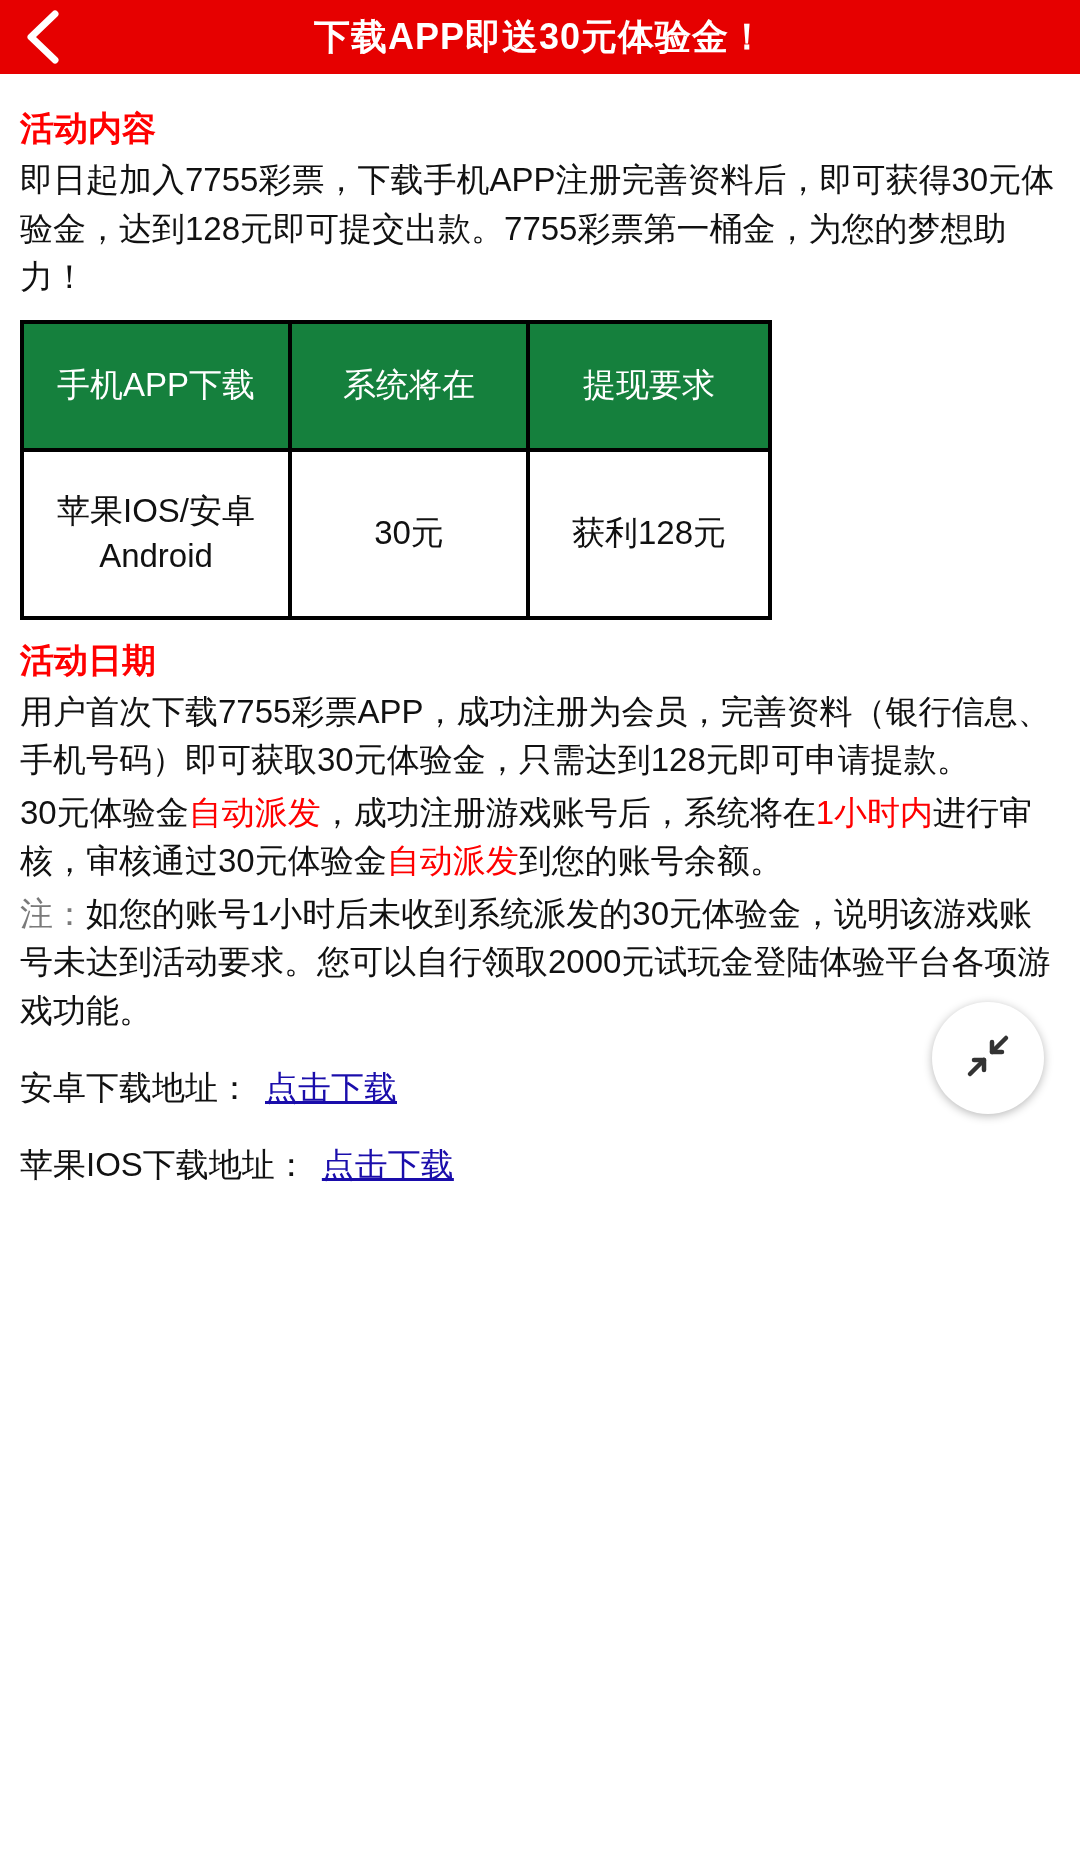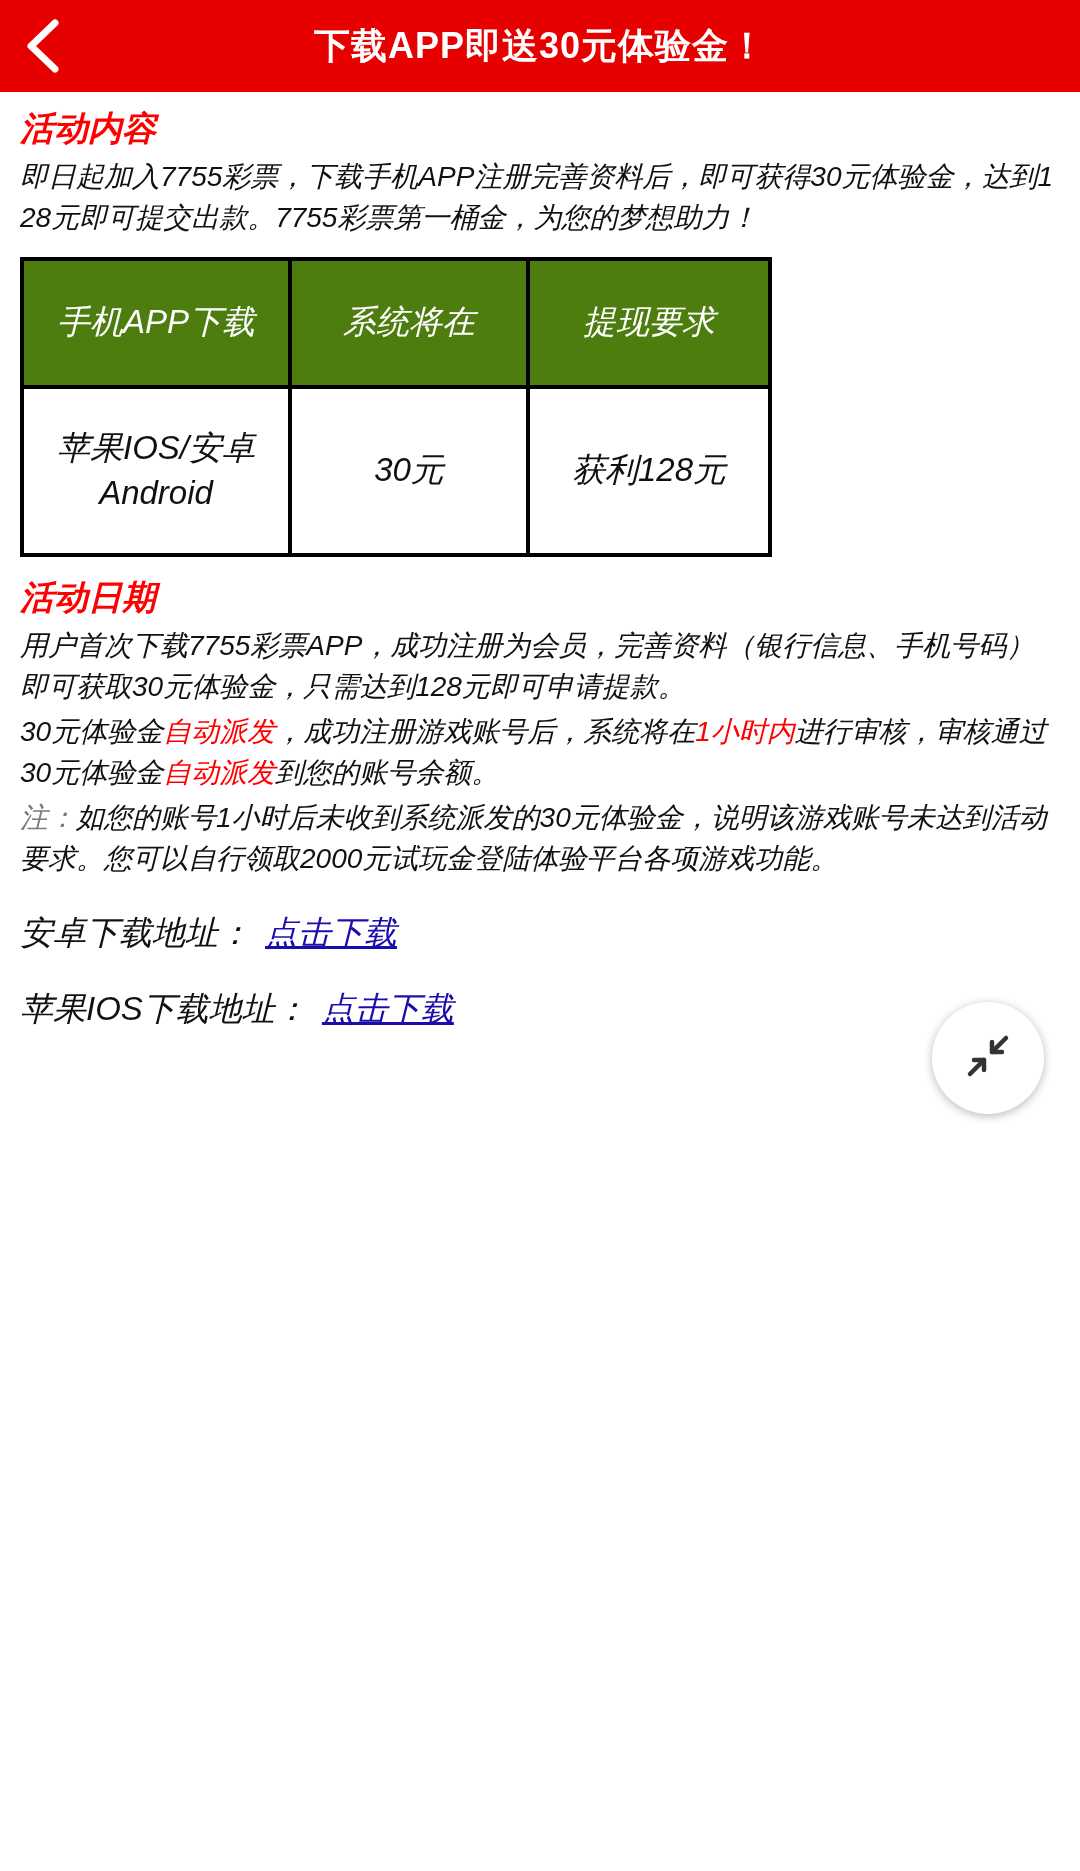--- a/index.html
+++ b/index.html
@@ -11,21 +11,21 @@
   body {
     width: 1080px;
     height: 1871px;
     position: relative;
     font-family: "Liberation Sans", "DejaVu Sans", sans-serif;
     overflow: hidden;
   }
 
   
   .header {
-    height: 92px;
+    height: 74px;
     background: #e60000;
     display: flex;
     align-items: center;
     position: relative;
   }
   .back-btn {
     width: 90px;
     height: 82px;
     display: flex;
     align-items: center;
@@ -39,34 +39,33 @@
     text-align: center;
     color: #ffffff;
     font-size: 36px;
     font-weight: bold;
     letter-spacing: 1px;
     pointer-events: none;
   }
 
   
   .content {
-    padding: 4px 20px 0 20px;
-    font-style: italic;
+    padding: 22px 20px 0 20px;
   }
   .section-title {
     color: #ff0000;
     font-size: 34px;
     font-weight: bold;
     margin: 18px 0 6px 0;
     line-height: 1.3;
   }
   .section-title.first { margin-top: 10px; }
 
   .para {
-    font-size: 28px;
+    font-size: 33px;
     line-height: 1.47;
     color: #111111;
     margin: 0 0 4px 0;
     word-break: break-all;
   }
   .para .red { color: #ff0000; }
   .para .grey { color: #7a7a7a; }
 
   
   table.promo-table {
@@ -74,21 +73,21 @@
     width: 748px;
     margin: 18px 0 12px 0;
     table-layout: fixed;
   }
   table.promo-table td {
     border: 4px solid #000000;
     text-align: center;
     vertical-align: middle;
   }
   table.promo-table thead td {
-    background: #4d7c0f;
+    background: #15803d;
     color: #ffffff;
     font-size: 33px;
     height: 128px;
     font-weight: normal;
   }
   table.promo-table tbody td {
     background: #ffffff;
     color: #111111;
     font-size: 33px;
     height: 168px;

